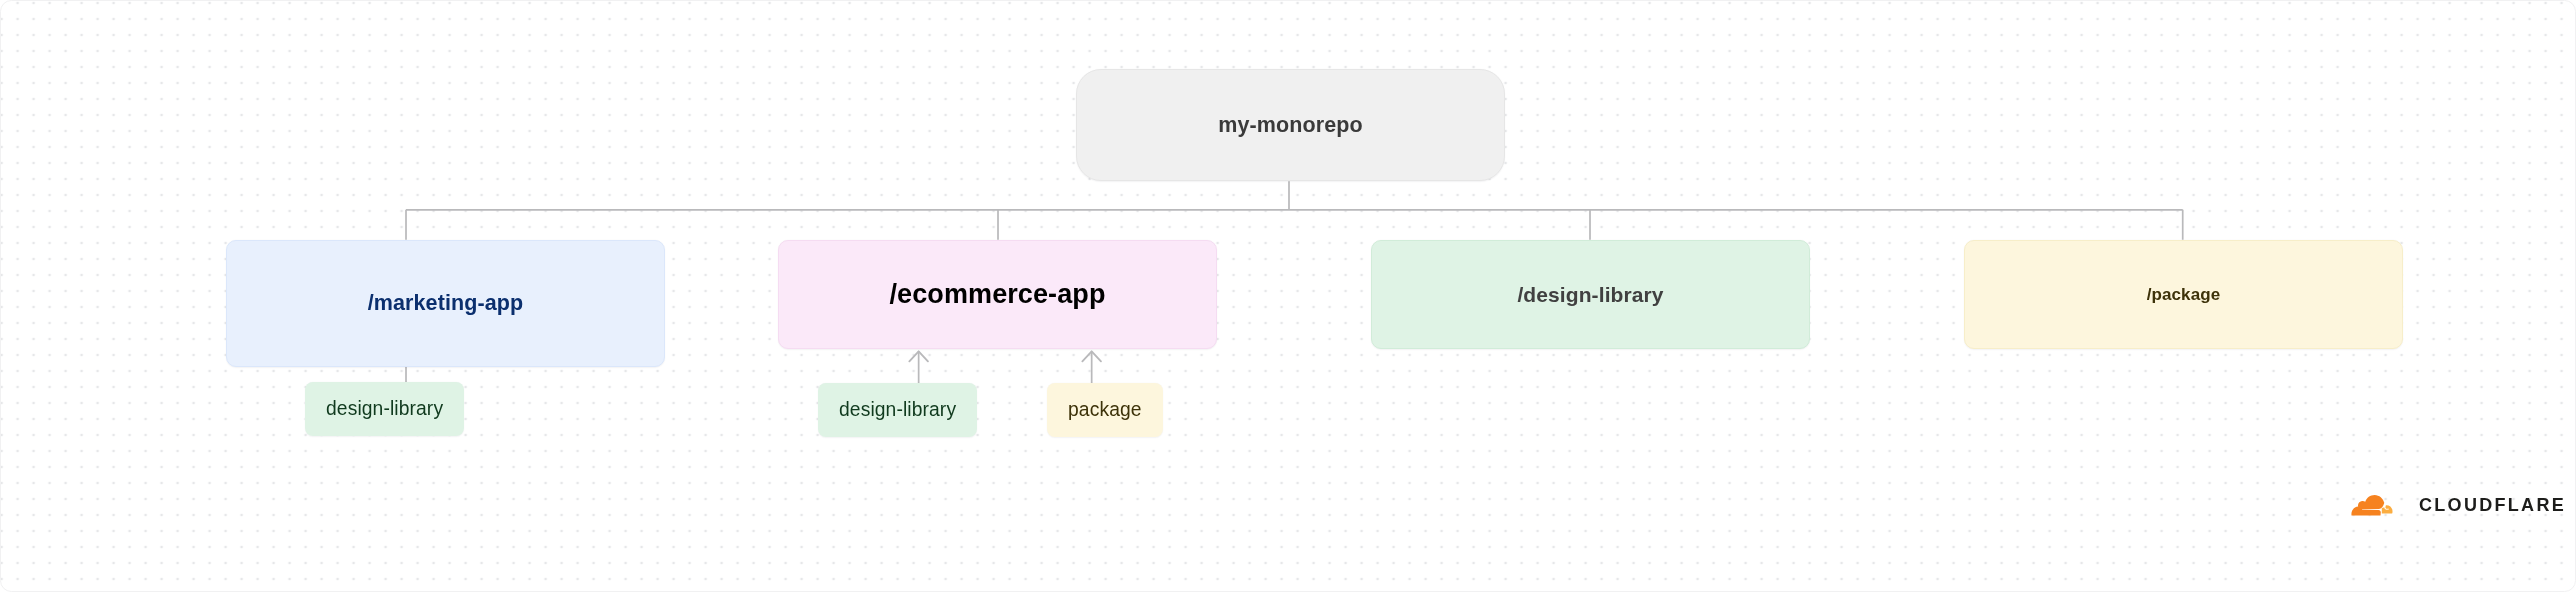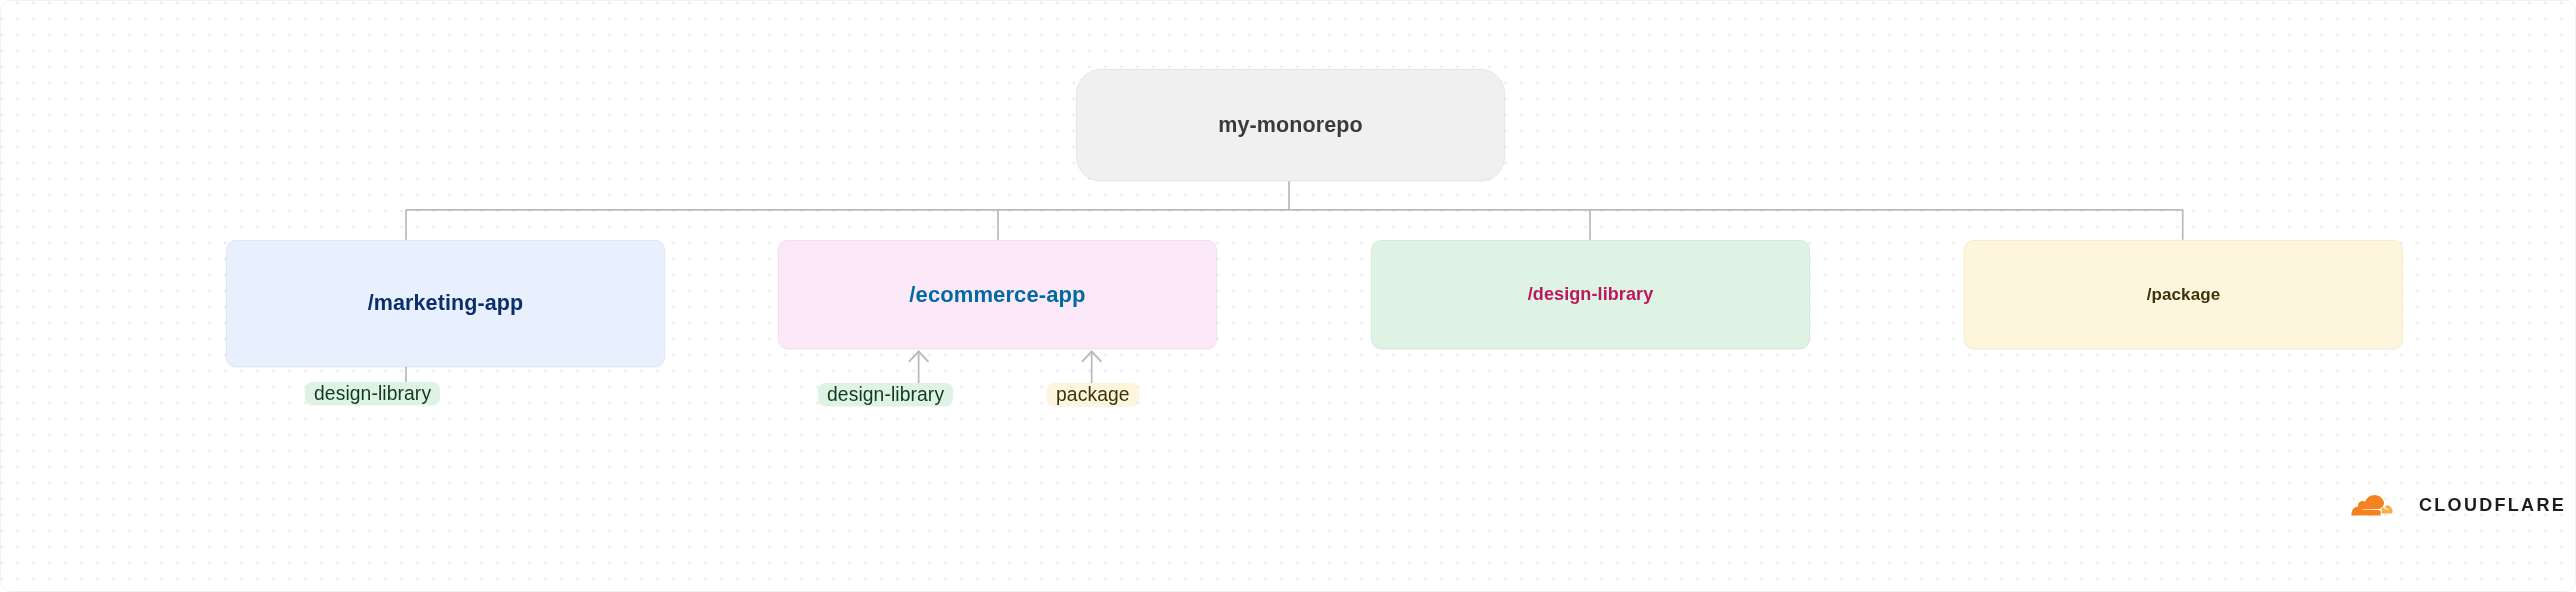--- a/index.html
+++ b/index.html
@@ -60,37 +60,37 @@
   .node-root .label {
     color: #3a3a3a;
     font-size: 21.5px;
   }
 
   
   .node-blue   { background: #e8f0fd; border-color: #dbe7fb; }
   .node-blue   .label { color: #0b2f6e; font-size: 21.5px; }
 
   .node-pink   { background: #fbe9f9; border-color: #f5dcf2; }
-  .node-pink   .label { color: #0369a1; font-size: 22px; }
+  .node-pink   .label { color: #000000; font-size: 27px; }
 
   .node-green  { background: #dff3e5; border-color: #d1ecd9; }
-  .node-green  .label { color: #be185d; font-size: 18px; }
+  .node-green  .label { color: #404040; font-size: 21px; }
 
   .node-cream  { background: #fdf6dd; border-color: #f7eec9; }
   .node-cream  .label { color: #3d3209; font-size: 17px; }
 
   
   .chip {
     position: absolute;
     box-sizing: border-box;
     display: flex;
     align-items: center;
     justify-content: center;
-    height: 23px;
-    padding: 0 9px;
+    height: 54px;
+    padding: 0 21px;
     border-radius: 7.9px;
     box-shadow: 0 0.7px 1.4px rgba(16,24,40,0.05);
     white-space: nowrap;
   }
   .chip .chip-label {
     font-size: 19.3px;
     font-weight: normal;
     letter-spacing: 0.1px;
   }
   .chip-green { background: #dff3e5; }

